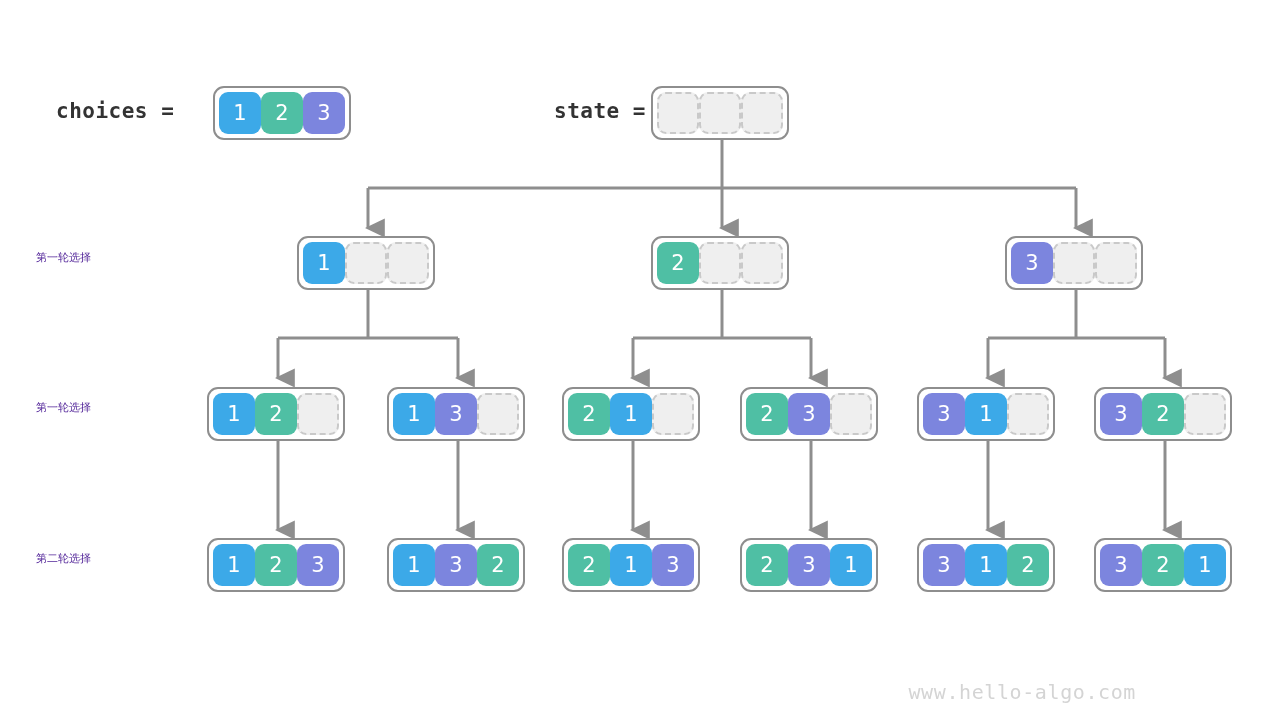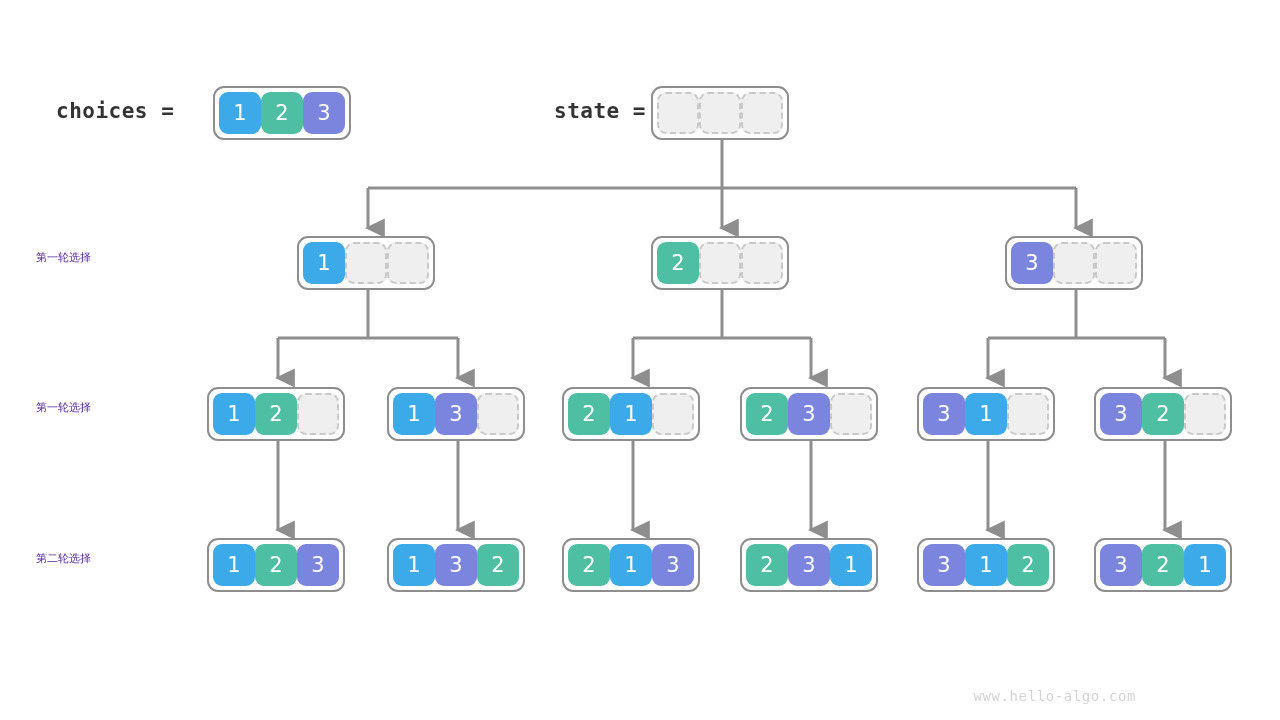--- a/index.html
+++ b/index.html
@@ -87,21 +87,21 @@
   .cell.v1 { background: #3CA9E8; }
   .cell.v2 { background: #4FBFA4; }
   .cell.v3 { background: #7C85DE; }
 
   
   #watermark {
     position: absolute;
     right: 24px;
     bottom: 16px;
     font-family: "DejaVu Sans Mono", "Liberation Mono", monospace;
-    font-size: 14px;
+    font-size: 20px;
     color: #d4d4d4;
     letter-spacing: 0.6px;
   }
 </style>
 </head>
 <body>
 
 <div id="stage">
 
   <svg id="connectors" viewBox="0 0 1280 720" width="1280" height="720">

